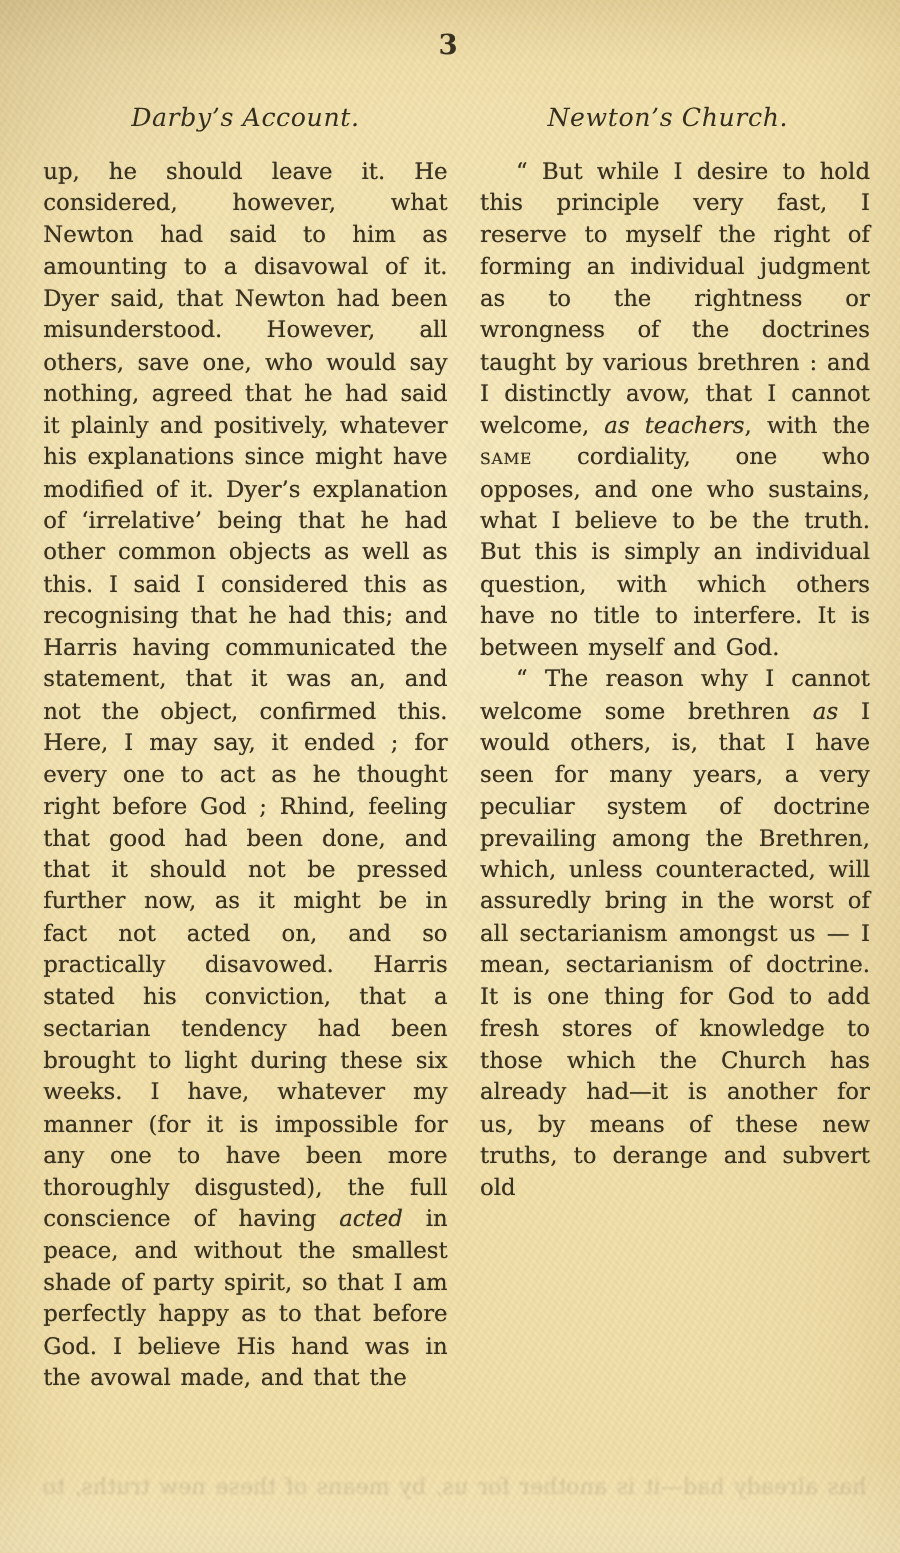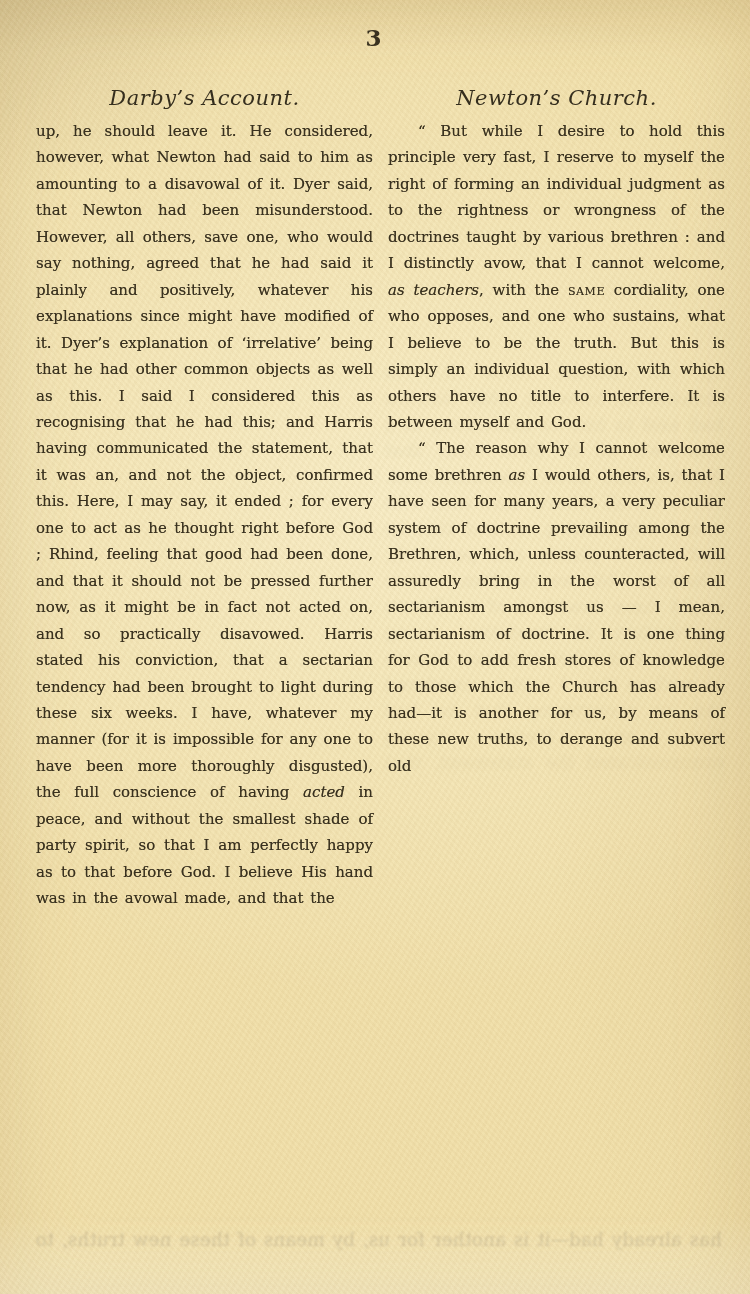--- a/index.html
+++ b/index.html
@@ -33,33 +33,33 @@
     position:absolute; top:24px; left:0; width:748px;
     text-align:center; font-size:23px; font-weight:bold;
     letter-spacing:1px;
   }
   .columns {
     position:absolute; top:86px; left:36px; right:25px;
     display:flex; gap:15px;
   }
   .column { width:337px; }
   .col-header {
-    margin:0 0 8px 0;
+    margin:0 0 20px 0;
     font-style:italic; font-size:21px; font-weight:normal;
     text-align:center; letter-spacing:0.5px;
     color:#352e1e;
   }
   .col-body p {
     margin:0;
-    font-size:15px; line-height:26.45px;
+    font-size:19px; line-height:26.45px;
     text-align:justify;
     word-spacing:2px;
     text-shadow:0 0 0.6px rgba(57,49,31,0.65);
   }
-  .col-body p.indent { text-indent:30px; }
+  .col-body p.indent { text-indent:30px;margin-left:12px; }
   .it { font-style:italic; }
   .sc { font-variant:small-caps; letter-spacing:0.6px; }
   
   .ghost {
     position:absolute; pointer-events:none;
     transform:scaleX(-1);
     color:#6f6452;
     font-size:18.5px; line-height:26px;
     filter:blur(1.1px);
     overflow:hidden;

